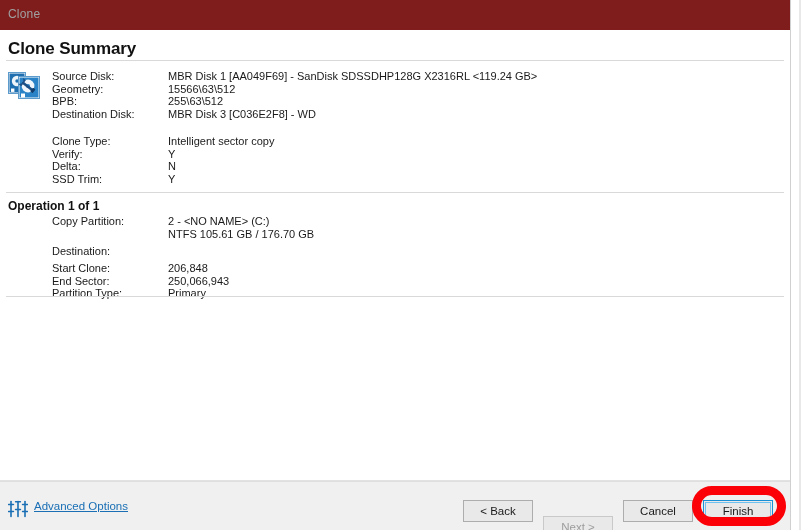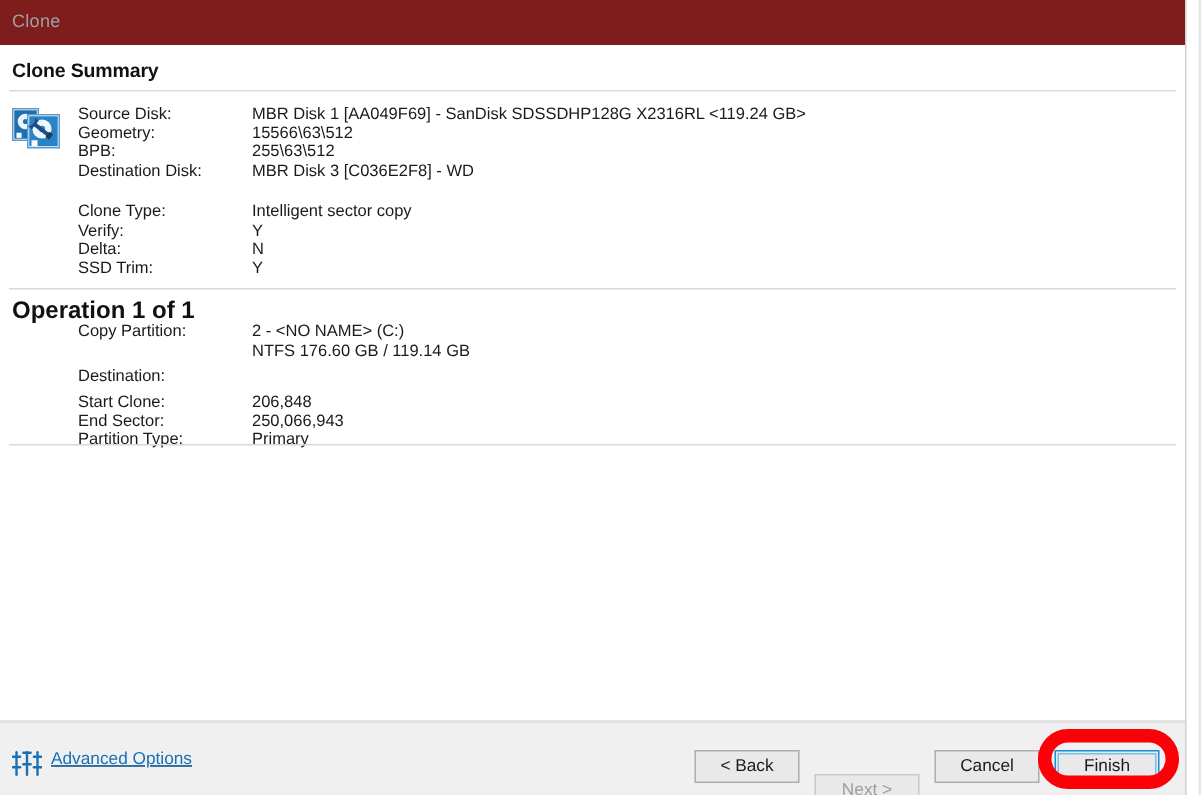--- a/index.html
+++ b/index.html
@@ -60,21 +60,21 @@
     font-size: 12px;
     color: #a0a0a0;
     letter-spacing: 0.2px;
   }
 
   
   #page-title {
     position: absolute;
     left: 8px;
     top: 39px;
-    font-size: 13px;
+    font-size: 17px;
     font-weight: bold;
     color: #111111;
     letter-spacing: -0.1px;
   }
 
   
   .hr {
     position: absolute;
     left: 6px;
     width: 778px;
@@ -120,21 +120,21 @@
   }
 
   #block-disk  { left: 52px; top: 70px; }
   #block-clone { left: 52px; top: 135px; }
   #block-op    { left: 52px; top: 215px; }
 
   #section-operation {
     position: absolute;
     left: 8px;
     top: 199px;
-    font-size: 16px;
+    font-size: 12px;
     font-weight: bold;
     color: #111111;
     text-align: center;
   }
 
   
   #footer {
     position: absolute;
     left: 0;
     top: 481px;
@@ -297,21 +297,21 @@
 
   <div id="section-operation">Operation 1 of 1</div>
 
   <div class="detail-block" id="block-op">
     <div class="row">
       <span class="lbl">Copy Partition:</span>
       <span class="val">2 - &lt;NO NAME&gt; (C:)</span>
     </div>
     <div class="row">
       <span class="lbl"></span>
-      <span class="val">NTFS 176.60 GB / 119.14 GB</span>
+      <span class="val">NTFS 105.61 GB / 176.70 GB</span>
     </div>
     <div class="row" style="height:18px;">
       <span class="lbl" style="top:5px;">Destination:</span>
       <span class="val" style="top:5px;"></span>
     </div>
     <div class="row" style="margin-top:4px;">
       <span class="lbl">Start Clone:</span>
       <span class="val">206,848</span>
     </div>
     <div class="row">

